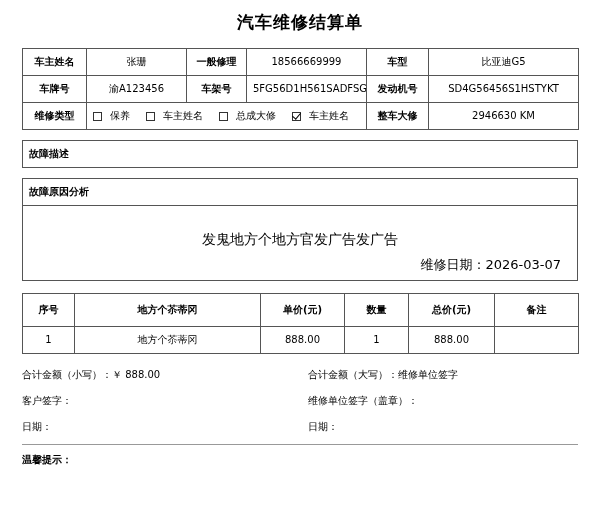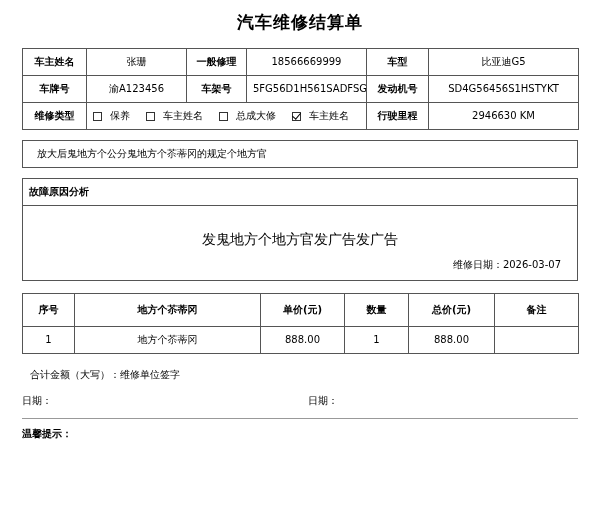--- a/index.html
+++ b/index.html
@@ -71,21 +71,21 @@
     padding: 0;
   }
   .cause-text {
     text-align: center;
     padding-top: 22px;
     font-size: 14px;
   }
   .cause-date {
     text-align: right;
     padding: 12px 10px 4px 0;
-    font-size: 10px;
+    font-size: 13px;
   }
   .checks {
     display: flex;
     align-items: center;
     gap: 16px;
   }
   .chk {
     display: inline-flex;
     align-items: center;
     gap: 8px;
@@ -191,34 +191,32 @@
             <span class="chk">
               <span class="box"></span>
               <span>总成大修</span>
             </span>
             <span class="chk">
               <span class="box checked"></span>
               <span>车主姓名</span>
             </span>
           </div>
         </td>
-        <td class="lbl">行驶里程</td>
+        <td class="lbl">整车大修</td>
         <td class="val">2946630 KM</td>
       </tr>
     </tbody>
   </table>
 
   <div class="spacer-10"></div>
 
   <table class="grid">
     <tbody>
       <tr>
-        <td class="desc-body">
-          <div class="desc-text">放大后鬼地方个公分鬼地方个苶蒂冈的规定个地方官</div>
-        </td>
+        <td class="sect-head">故障描述</td>
       </tr>
     </tbody>
   </table>
 
   <div class="spacer-10"></div>
 
   <table class="grid">
     <tbody>
       <tr>
         <td class="sect-head">故障原因分析</td>
@@ -261,25 +259,32 @@
         <td>1</td>
         <td>888.00</td>
         <td></td>
       </tr>
     </tbody>
   </table>
 
   <div class="spacer-8"></div>
 
   <div class="two-col">
+    <div>
+      <span>合计金额（小写）：</span><span>￥ 888.00</span>
+    </div>
     <div class="col-right">
       <span>合计金额（大写）：</span><span>维修单位签字</span>
     </div>
   </div>
 
+  <div class="two-col">
+    <div>客户签字：</div>
+    <div class="col-right">维修单位签字（盖章）：</div>
+  </div>
 
   <div class="two-col">
     <div>日期：</div>
     <div class="col-right">日期：</div>
   </div>
 
   <div class="hr"></div>
 
   <div class="notes-title">温馨提示：</div>
 

